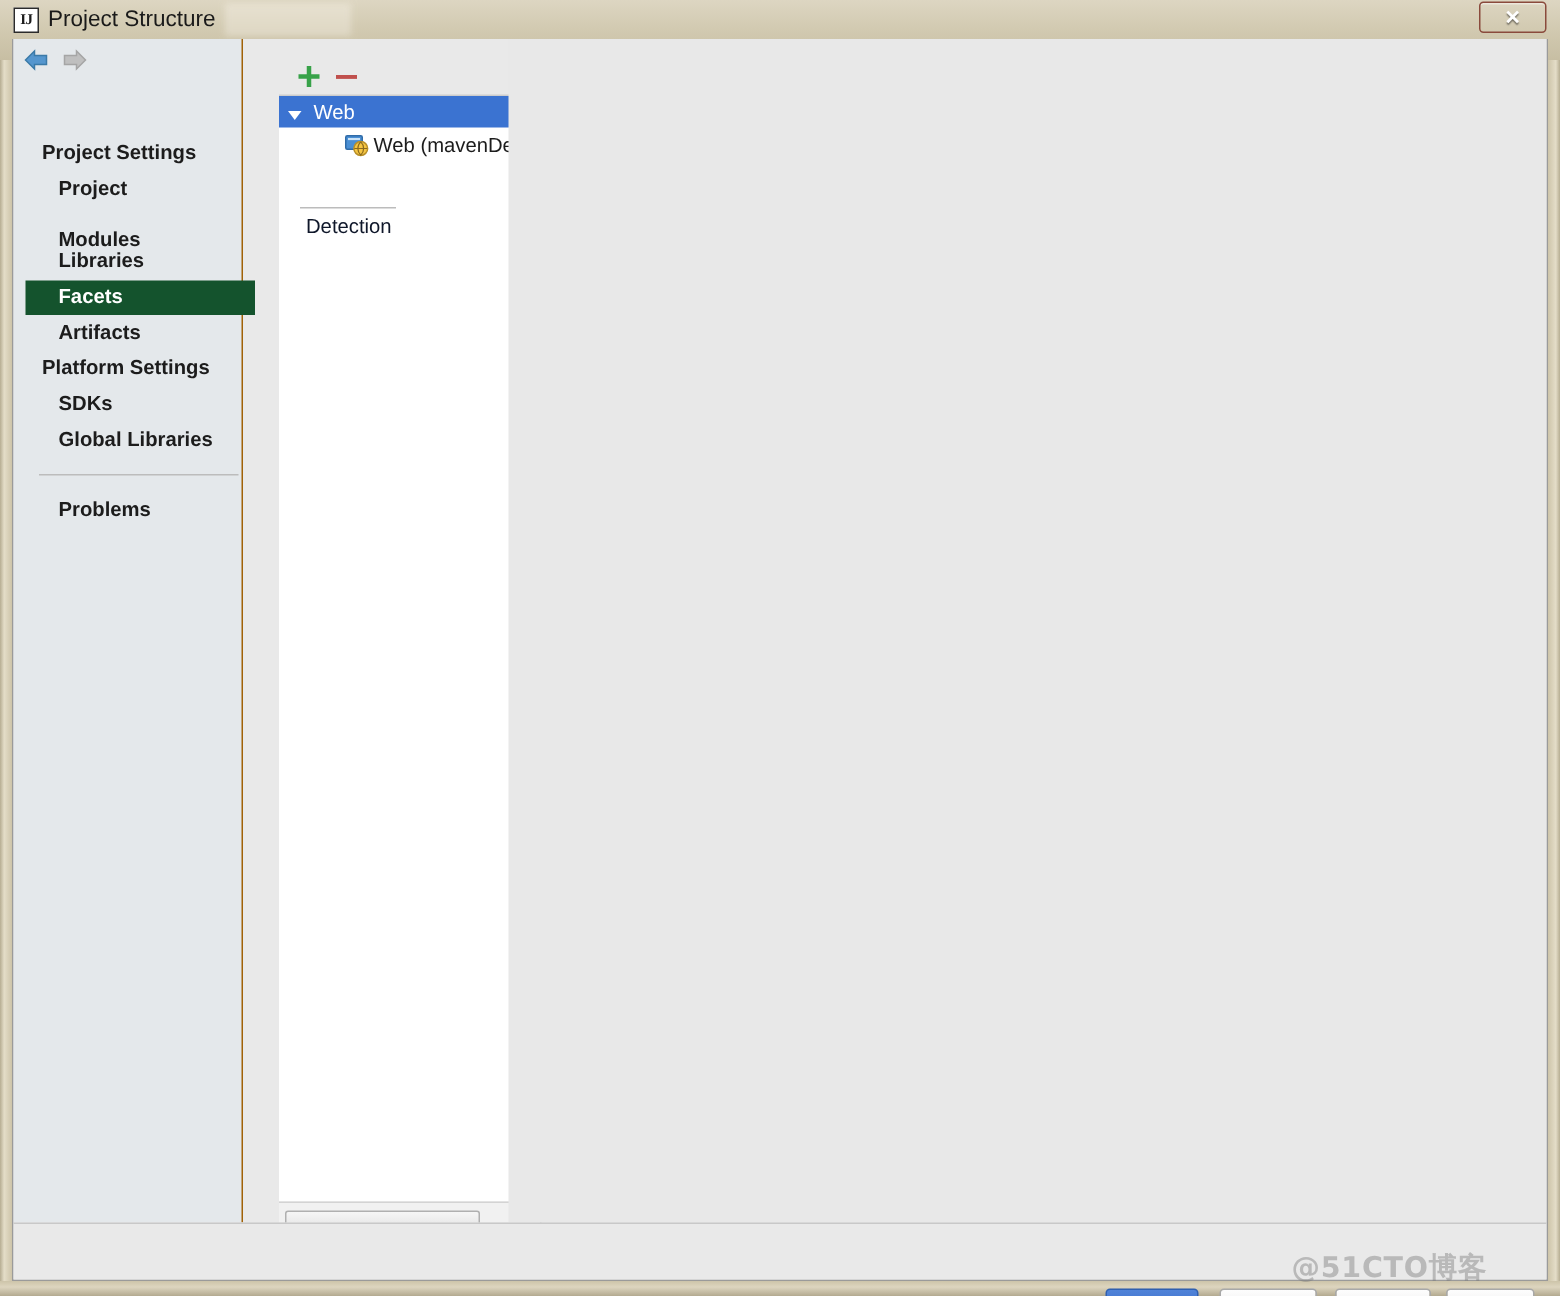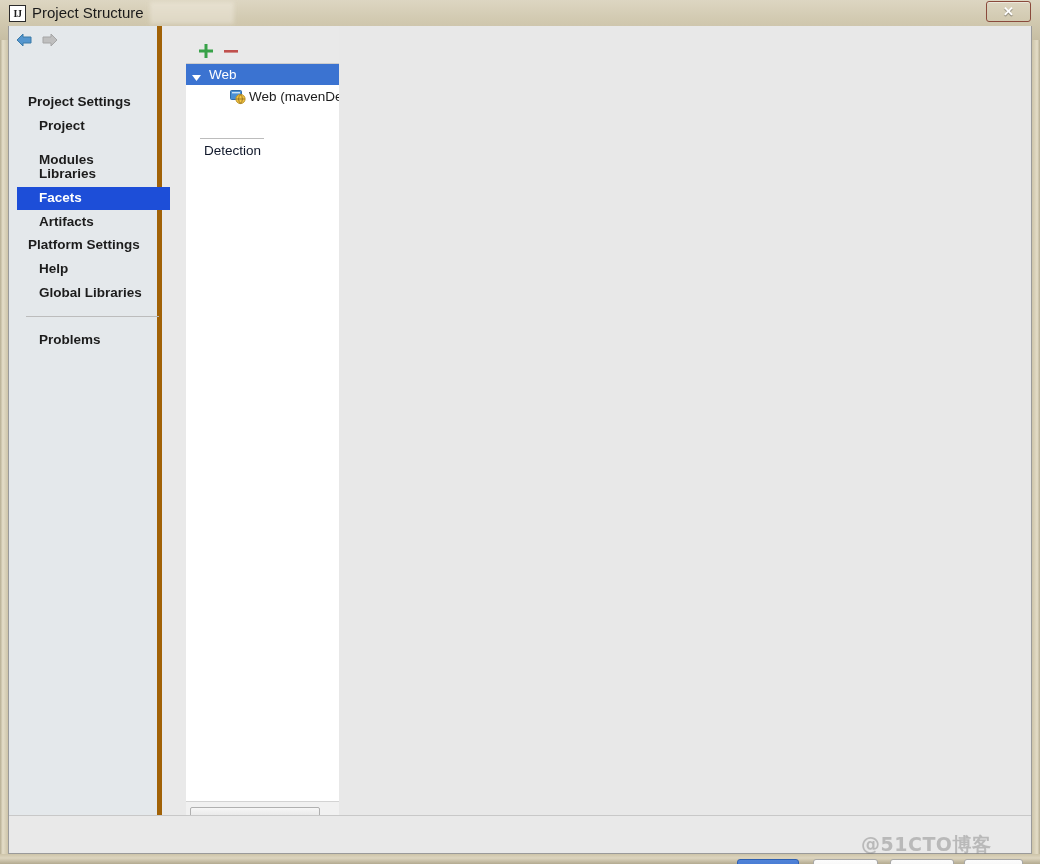--- a/index.html
+++ b/index.html
@@ -113,21 +113,21 @@
     border-top: none;
     box-sizing: border-box;
   }
 
   
   #sidebar {
     position: absolute;
     left: 0; top: 0;
     width: 153px; height: 789px;
     background: #e4e8eb;
-    border-right: 5px solid #a16207;
+    border-right: 1px solid #a16207;
     box-sizing: border-box;
   }
   #nav-buttons {
     position: absolute;
     left: 0; top: 0;
     width: 152px; height: 28px;
   }
   .nav-arrow {
     position: absolute;
     top: 6px;
@@ -154,21 +154,21 @@
     font-weight: bold;
   }
   .sidebar-item-label {
     position: absolute;
     left: 22px; top: 3px;
     font-size: 13.5px;
     color: #1c1c1c;
     white-space: nowrap;
   }
   .sidebar-item.selected {
-    background: #1d4ed8;
+    background: #14532d;
   }
   .sidebar-item.selected .sidebar-item-label {
     color: #ffffff;
   }
   #sidebar-separator {
     position: absolute;
     left: 17px; top: 290px;
     width: 133px; height: 1px;
     background: #bcbcbc;
   }
@@ -382,21 +382,21 @@
       <div class="sidebar-item selected" style="top:161px">
         <div class="sidebar-item-label">Facets</div>
       </div>
       <div class="sidebar-item" style="top:185px">
         <div class="sidebar-item-label">Artifacts</div>
       </div>
 
       <div class="sidebar-group-title" style="top:211px">Platform Settings</div>
 
       <div class="sidebar-item" style="top:232px">
-        <div class="sidebar-item-label">Help</div>
+        <div class="sidebar-item-label">SDKs</div>
       </div>
       <div class="sidebar-item" style="top:256px">
         <div class="sidebar-item-label">Global Libraries</div>
       </div>
 
       <div id="sidebar-separator"></div>
 
       <div class="sidebar-item" style="top:303px">
         <div class="sidebar-item-label">Problems</div>
       </div>

